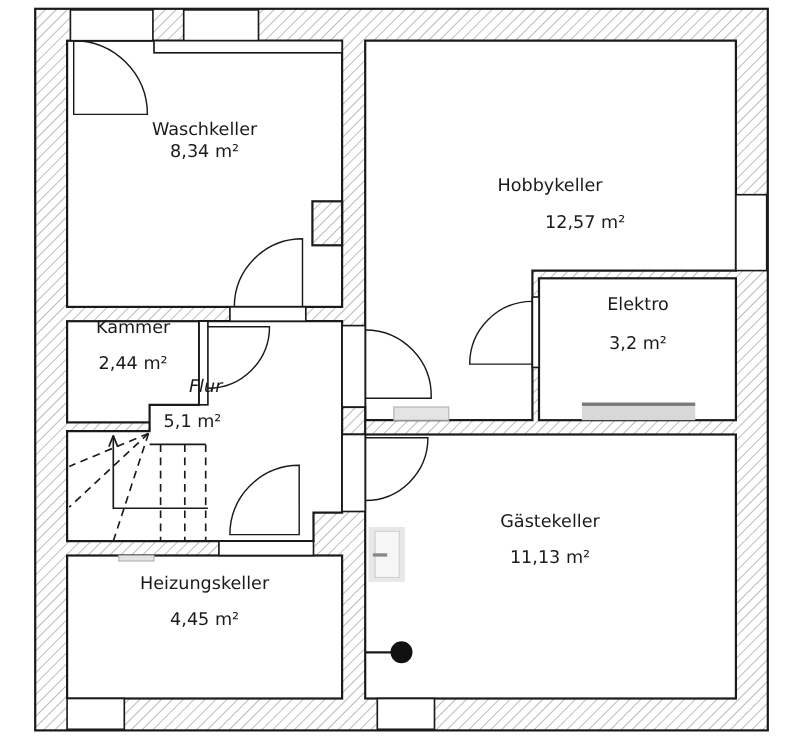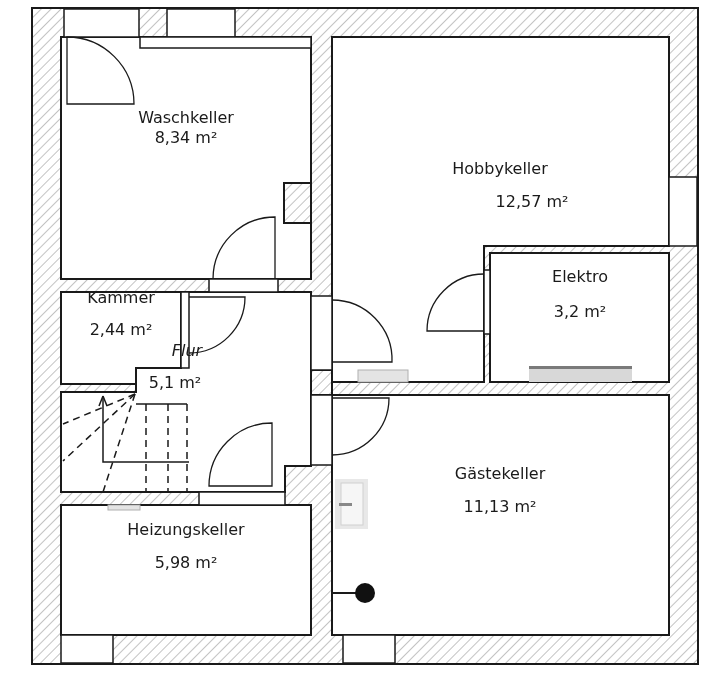--- a/index.html
+++ b/index.html
@@ -120,13 +120,13 @@
 <div class="lbl" style="left:121px;top:290px;">Kammer</div>
 <div class="lbl" style="left:121px;top:322px;">2,44 m²</div>
 
 <div class="lbl" style="left:187px;top:343px;font-style:italic;">Flur</div>
 <div class="lbl" style="left:175px;top:375px;">5,1 m²</div>
 
 <div class="lbl" style="left:500px;top:466px;">Gästekeller</div>
 <div class="lbl" style="left:500px;top:499px;">11,13 m²</div>
 
 <div class="lbl" style="left:186px;top:522px;">Heizungskeller</div>
-<div class="lbl" style="left:186px;top:555px;">5,98 m²</div>
+<div class="lbl" style="left:186px;top:555px;">4,45 m²</div>
 
 </body></html>

